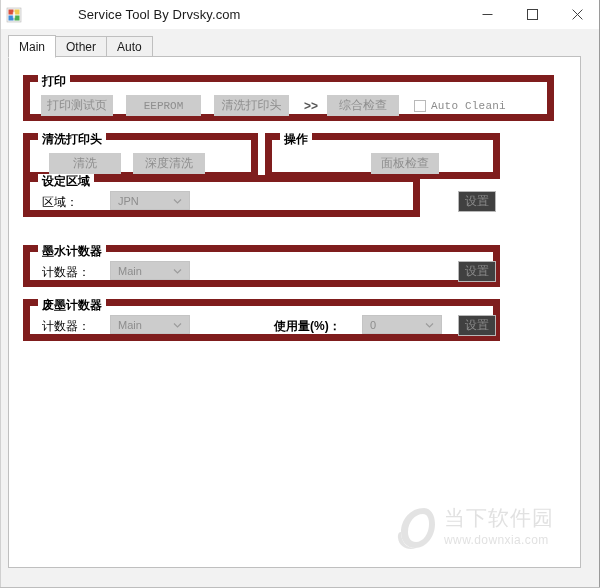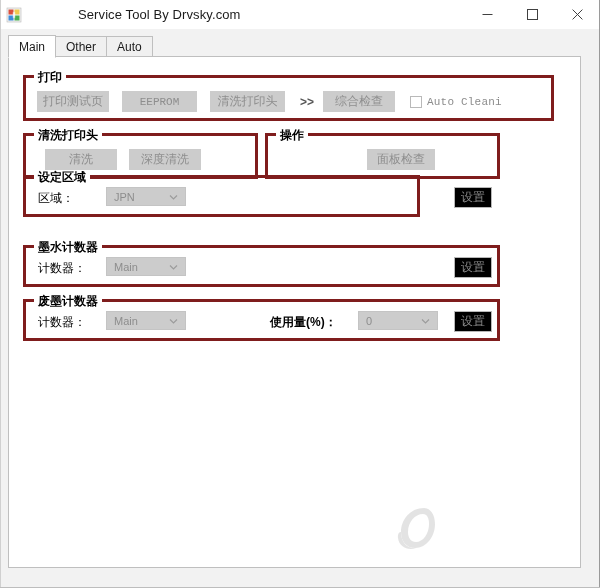--- a/index.html
+++ b/index.html
@@ -123,21 +123,21 @@
     background: #ffffff;
     border: 1px solid #bfbfbf;
     box-sizing: border-box;
     z-index: 1;
   }
 
   
   .group {
     position: absolute;
     box-sizing: border-box;
-    border: 3px solid #7f1d1d;
+    border: 7px solid #7f1d1d;
   }
   .group > .legend {
     position: absolute;
     top: -8px;
     left: 8px;
     padding: 0 4px;
     background: #ffffff;
     font-family: "Liberation Sans", sans-serif;
     font-size: 12px;
     color: #000000;
@@ -155,21 +155,21 @@
     color: #8e8e8e;
     font-family: "Liberation Sans", sans-serif;
     font-size: 12px;
     display: flex;
     align-items: center;
     justify-content: center;
     white-space: nowrap;
     text-align: left;
   }
   .btn.smallset {
-    background: #000000;
+    background: #404040;
     border: 1px solid #b8b8b8;
     color: #8a8a8a;
   }
 
   .combo {
     position: absolute;
     box-sizing: border-box;
     background: #cccccc;
     border: 1px solid #c4c4c4;
     display: flex;
@@ -405,20 +405,24 @@
       </div>
 
       <div class="watermark">
         <span class="wm-mark">
           <svg width="44" height="50" viewBox="0 0 44 50">
             <path d="M28 6 C14 6 5 18 5 30 C5 40 11 46 19 46 C31 46 39 34 39 22 C39 12 34 6 28 6 Z
                      M27 12 C31 12 33 16 33 22 C33 32 27 40 20 40 C15 40 12 36 12 30 C12 20 19 12 27 12 Z" fill="#cdcdcd"></path>
             <path d="M5 30 C5 41 12 47 20 46 C12 49 3 45 2 36 C1.4 33 2.6 30 5 30 Z" fill="#cdcdcd"></path>
           </svg>
         </span>
+        <span class="wm-text">
+          <span class="wm-cn">当下软件园</span>
+          <span class="wm-url">www.downxia.com</span>
+        </span>
       </div>
 
     </div>
   </div>
 
   <div class="frame-left"></div>
   <div class="frame-right"></div>
   <div class="frame-bottom"></div>
 </div>
 

